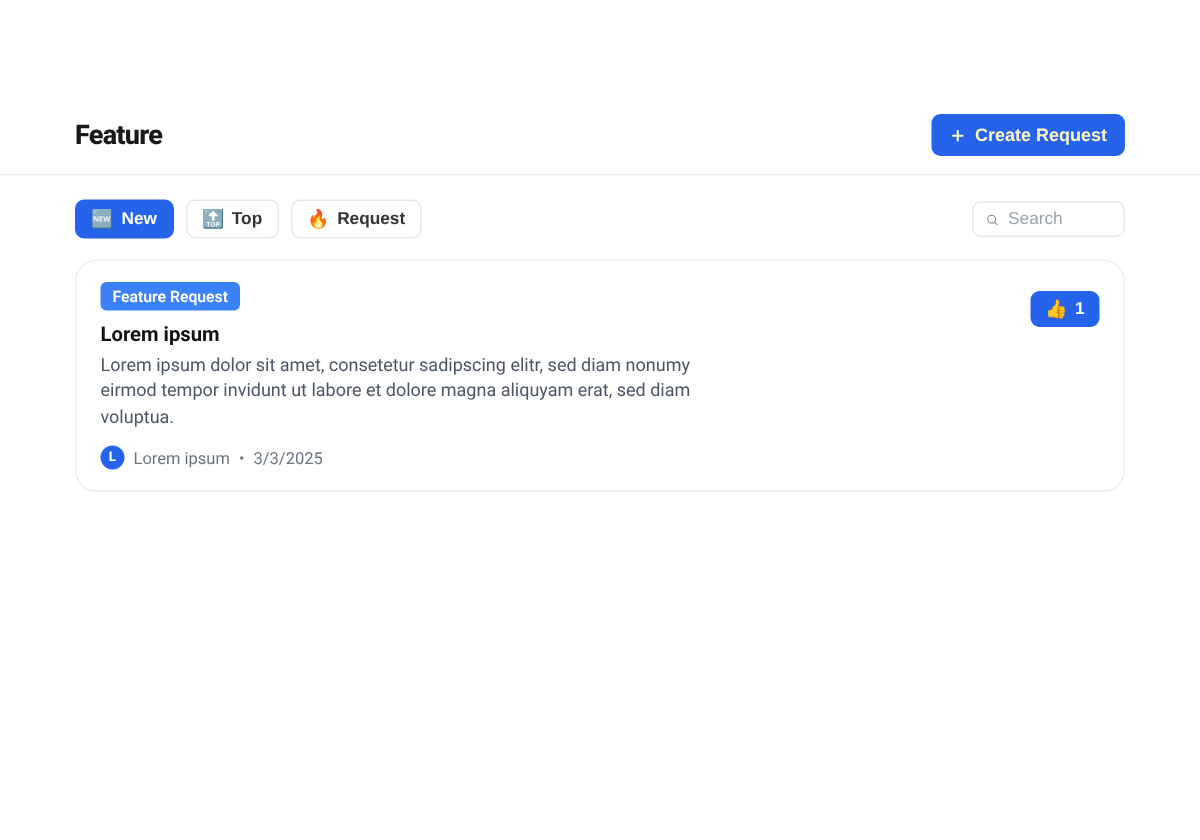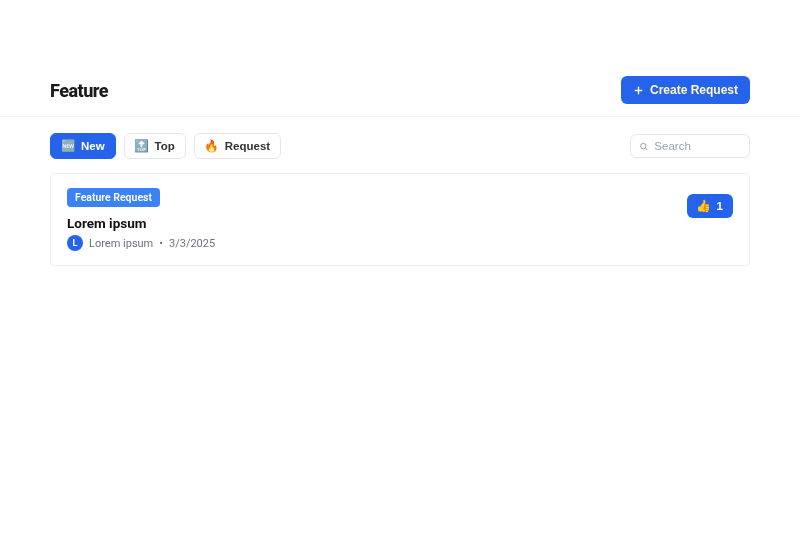--- a/index.html
+++ b/index.html
@@ -72,36 +72,36 @@
     color: #fff;
   }
   .tab .emoji { font-size: 12px; }
   .search-wrap {
     display: flex;
     align-items: center;
     gap: 6px;
     border: 1px solid #e5e7eb;
     border-radius: 6px;
     padding: 5px 8px;
-    width: 120px;
+    width: 102px;
     background: #fff;
   }
   .search-wrap svg { width: 11px; height: 11px; stroke: #888; }
   .search-input {
     border: none;
     outline: none;
     font-size: 11.5px;
     width: 100%;
     color: #333;
     background: transparent;
   }
   .search-input::placeholder { color: #9ca3af; }
   .card {
     border: 1px solid #eceef1;
-    border-radius: 4px;
+    border-radius: 14px;
     padding: 14px 16px;
     display: flex;
     justify-content: space-between;
     align-items: flex-start;
     gap: 16px;
   }
   .card-main { flex: 1; }
   .badge {
     display: inline-block;
     background: #3b82f6;
@@ -197,20 +197,21 @@
             <line x1="21" y1="21" x2="16.65" y2="16.65"></line>
           </svg>
         <input class="search-input" placeholder="Search" style="">
       </div>
     </div>
 
     <div class="card">
       <div class="card-main">
         <span class="badge">Feature Request</span>
         <div class="card-title">Lorem ipsum</div>
+        <div class="card-desc">Lorem ipsum dolor sit amet, consetetur sadipscing elitr, sed diam nonumy eirmod tempor invidunt ut labore et dolore magna aliquyam erat, sed diam voluptua.</div>
         <div class="meta">
           <span class="avatar">L</span>
           <span>Lorem ipsum</span>
           <span>•</span>
           <span>3/3/2025</span>
         </div>
       </div>
       <button class="upvote">
         <span class="emoji">👍</span>
         <span>1</span>

